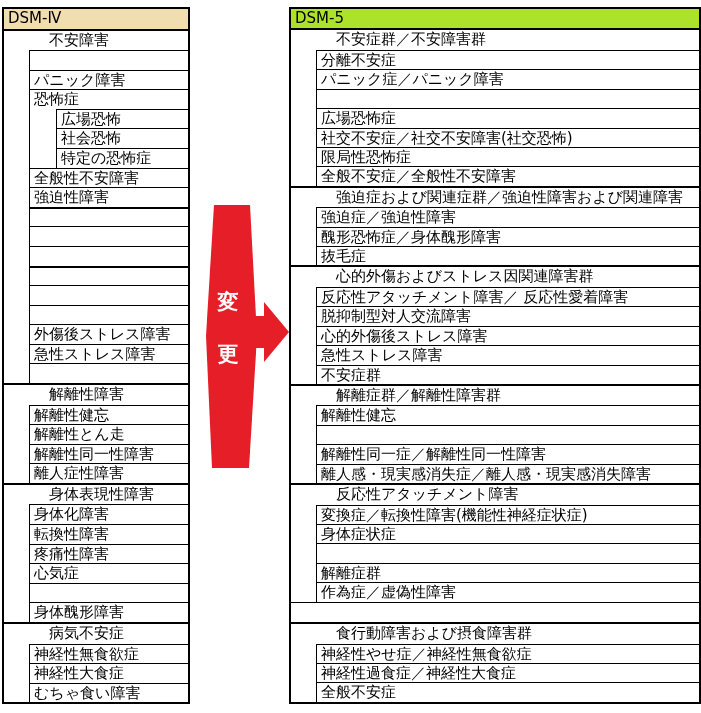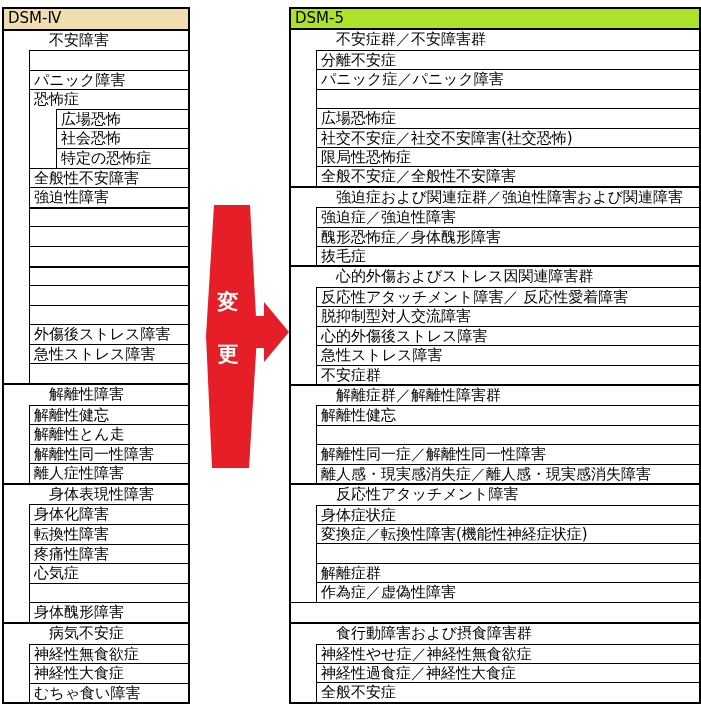--- a/index.html
+++ b/index.html
@@ -277,25 +277,25 @@
       </div>
       <div class="trow">
         <div class="indent i1"></div>
         <div class="cell ct1">離人感・現実感消失症／離人感・現実感消失障害</div>
       </div>
       <div class="trow sect">
         <div class="cell">反応性アタッチメント障害</div>
       </div>
       <div class="trow">
         <div class="indent i1"></div>
+        <div class="cell ct1">変換症／転換性障害(機能性神経症状症)</div>
+      </div>
+      <div class="trow">
+        <div class="indent i1"></div>
         <div class="cell ct1">身体症状症</div>
-      </div>
-      <div class="trow">
-        <div class="indent i1"></div>
-        <div class="cell ct1">変換症／転換性障害(機能性神経症状症)</div>
       </div>
       <div class="trow">
         <div class="indent i1"></div>
         <div class="cell ct1"></div>
       </div>
       <div class="trow">
         <div class="indent i1"></div>
         <div class="cell ct1">解離症群</div>
       </div>
       <div class="trow">

